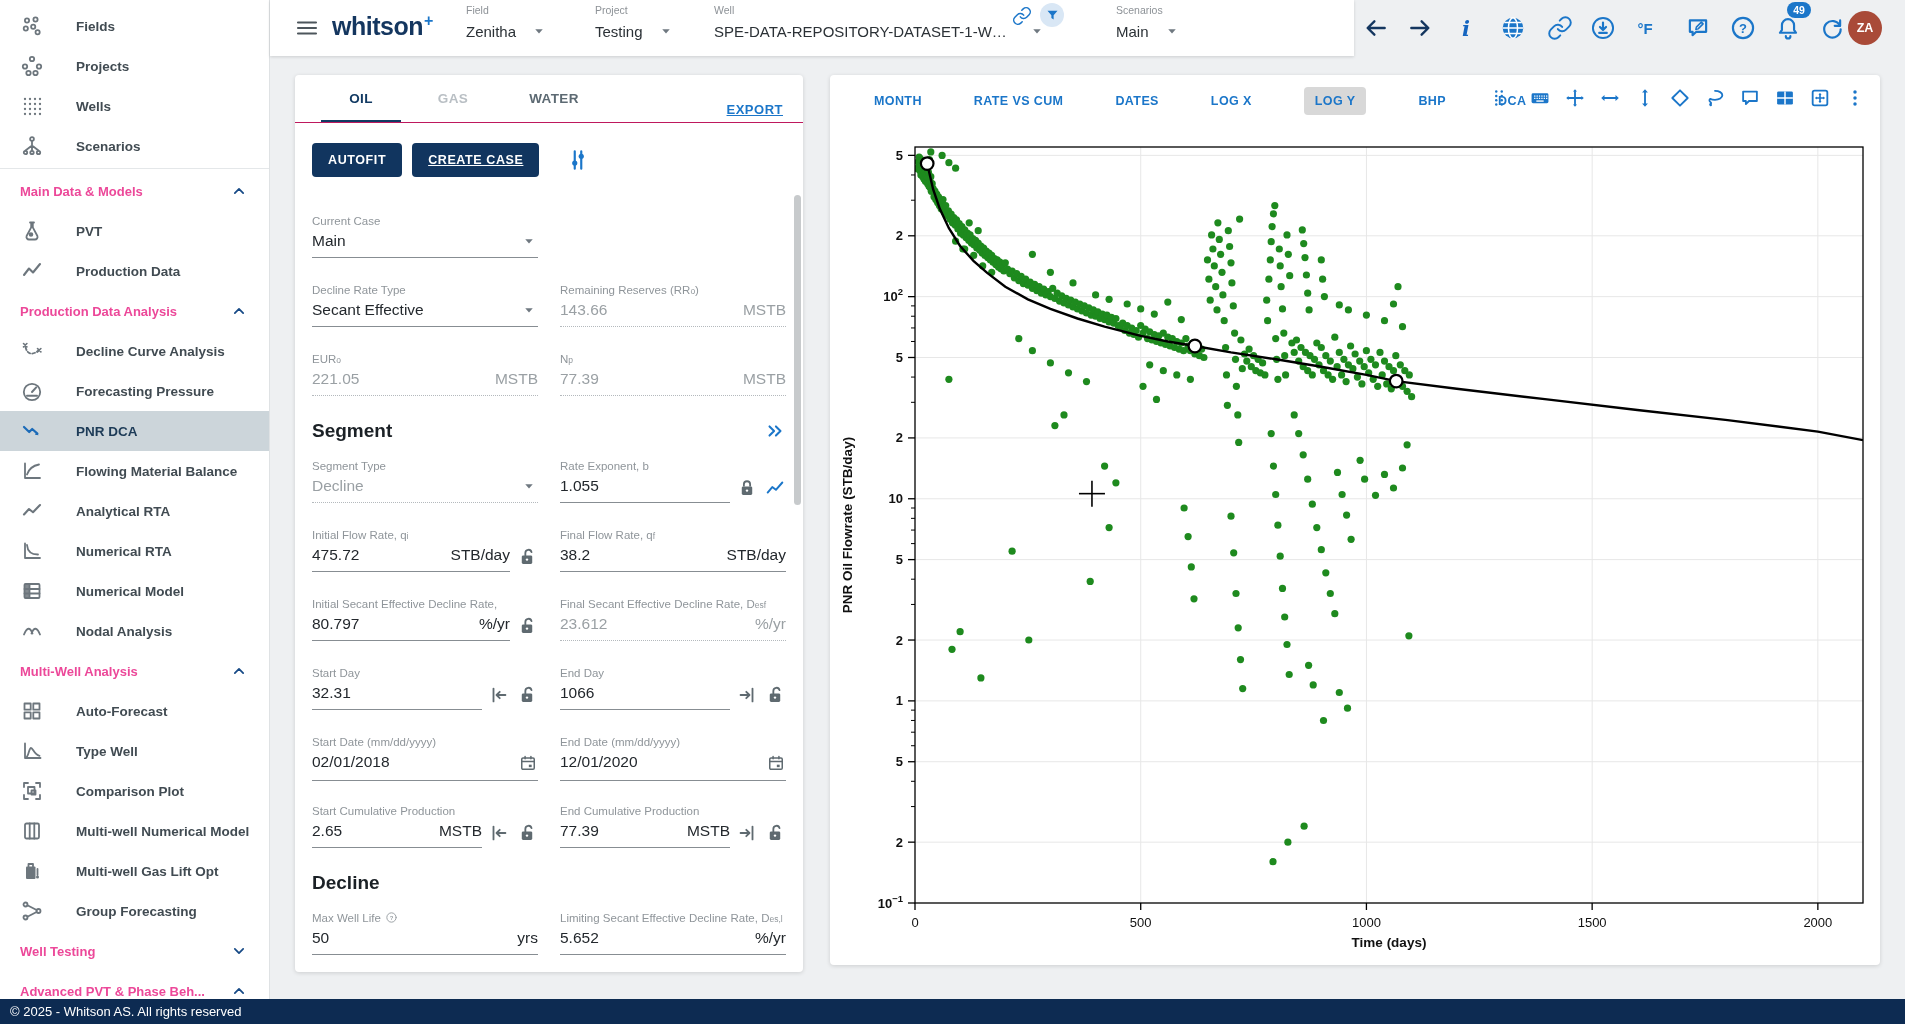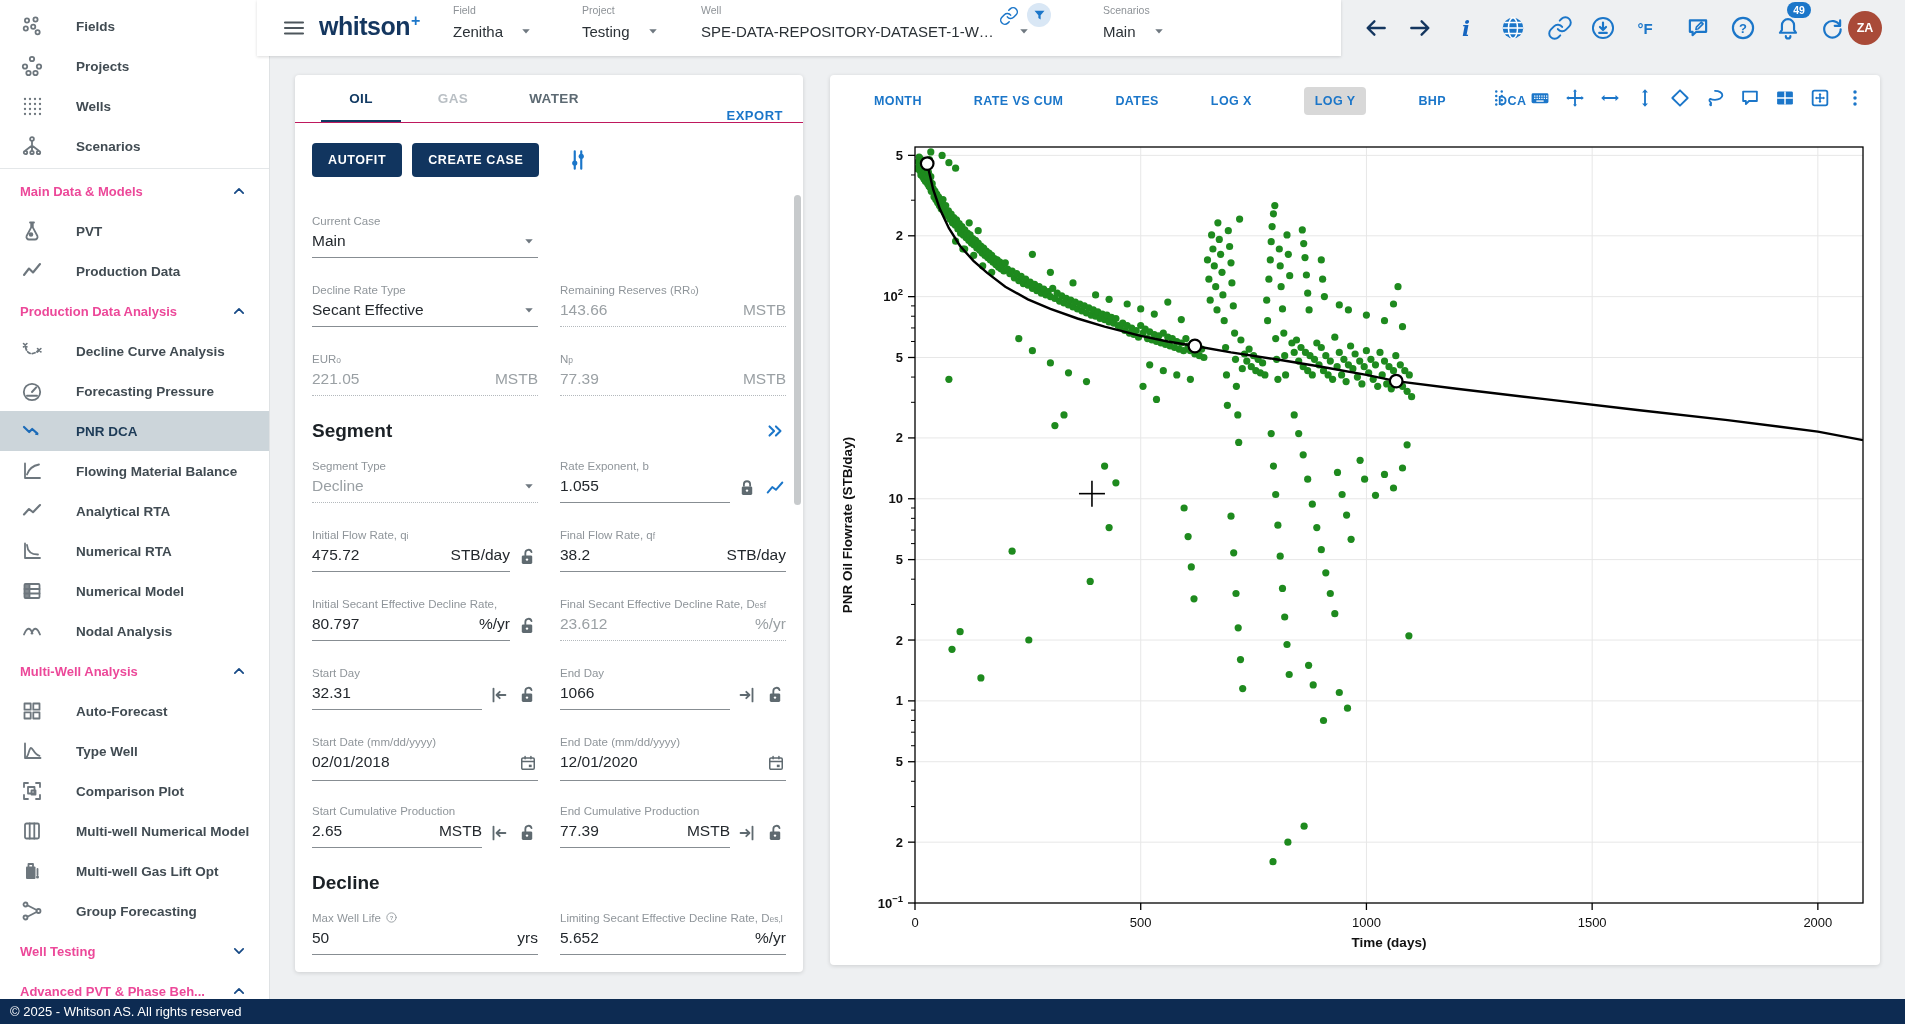--- a/index.html
+++ b/index.html
@@ -19,21 +19,21 @@
   .sb-section { padding-left:20px; padding-right:20px; justify-content:space-between; }
   .sb-section .sb-label { font-size:13px; font-weight:700; color:#ec4899; }
   .sb-section .sb-chev { width:20px; height:20px; color:#174a86; }
   .sb-divider { height:1px; background:#e4e7e9; margin:2px 0; }
 
   
   #footer { position:absolute; left:0; bottom:0; width:1905px; height:25px; background:#0d2b52; z-index:20; display:flex; align-items:center; padding-left:10px; }
   #footer span { color:#ffffff; font-size:13px; }
 
   
-  #header { position:absolute; left:257px; top:0; width:1084px; height:56px; background:#ffffff; box-shadow:0 1px 3px rgba(0,0,0,.14); z-index:6; }
+  #header { position:absolute; left:270px; top:0; width:1084px; height:56px; background:#ffffff; box-shadow:0 1px 3px rgba(0,0,0,.14); z-index:6; }
   #menu-btn { position:absolute; left:24px; top:16px; width:26px; height:24px; color:#4d565c; cursor:pointer; }
   #logo { position:absolute; left:62px; top:12px; cursor:pointer; }
   #logo .w { font-size:25px; font-weight:800; color:#14365f; letter-spacing:-.5px; }
   #logo .p { font-size:16px; font-weight:800; color:#1b76c9; vertical-align:9px; margin-left:1px; }
   .sel { position:absolute; top:4px; cursor:pointer; }
   .sel .lab { font-size:10.5px; color:#8d9297; margin-bottom:6px; }
   .sel .valrow { display:flex; align-items:center; }
   .sel .val { font-size:15px; color:#2b3136; }
   .sel .caret { width:18px; height:18px; color:#6f7880; margin-left:14px; }
   #sel-well .val { max-width:300px; white-space:nowrap; overflow:hidden; text-overflow:ellipsis; }
@@ -49,25 +49,25 @@
   #avatar { position:absolute; left:494px; top:11px; width:34px; height:34px; border-radius:50%; background:#a94a38; color:#fff; font-size:12.5px; font-weight:700; display:flex; align-items:center; justify-content:center; cursor:pointer; }
 
   
   #form-panel { position:absolute; left:295px; top:75px; width:508px; height:897px; background:#ffffff; border-radius:4px; box-shadow:0 1px 4px rgba(0,0,0,.14); overflow:hidden; }
   #form-tabs { position:relative; height:48px; border-bottom:1px solid #be185d; display:flex; align-items:stretch; padding-left:20px; }
   .ftab { width:92px; display:flex; align-items:center; justify-content:center; font-size:13.5px; font-weight:700; letter-spacing:.4px; cursor:pointer; position:relative; }
   .ftab.active { color:#123a63; }
   .ftab.active::after { content:""; position:absolute; left:6px; right:6px; bottom:0; height:2px; background:#123a63; }
   .ftab.t-gas { color:#b9bfc4; }
   .ftab.t-water { color:#5d6a73; width:110px; }
-  #export-btn { position:absolute; right:20px; top:16px; height:48px; display:flex; align-items:center; color:#1b76c9; font-size:13px; font-weight:700; letter-spacing:.5px; cursor:pointer; }
+  #export-btn { position:absolute; right:20px; top:10px; height:48px; display:flex; align-items:center; color:#1b76c9; font-size:13px; font-weight:700; letter-spacing:.5px; cursor:pointer;text-decoration:underline; }
   #form-body { padding:20px 17px 0 17px; }
   #btn-row { display:flex; align-items:center; margin-bottom:36px; }
   .btn { height:34px; background:#11355f; color:#fff; font-size:12.5px; font-weight:700; letter-spacing:.6px; border:none; border-radius:4px; padding:0 16px; cursor:pointer; font-family:inherit; }
-  .btn + .btn { margin-left:10px; }
+  .btn + .btn { margin-left:10px;text-decoration:underline; }
   #tune-btn { width:26px; height:26px; color:#1b76c9; margin-left:26px; cursor:pointer; }
   .f-row { display:grid; grid-template-columns:226px 226px; column-gap:22px; margin-bottom:9px; }
   .field { height:60px; }
   .f-label { font-size:11.5px; color:#8f959a; height:14px; white-space:nowrap; overflow:hidden; display:flex; align-items:flex-end; }
   .f-label sub { font-size:8.5px; }
   .f-help { width:13px; height:13px; color:#9aa0a5; margin-left:4px; flex:0 0 13px; }
   .f-valwrap { display:flex; align-items:flex-end; margin-top:5px; }
   .f-ubox { display:flex; align-items:baseline; justify-content:space-between; border-bottom:1px solid #878d92; padding-bottom:7px; flex:1 1 auto; min-width:0; }
   .f-val { font-size:15.5px; color:#23282d; white-space:nowrap; }
   .f-unit { font-size:15.5px; color:#23282d; margin-left:8px; }

